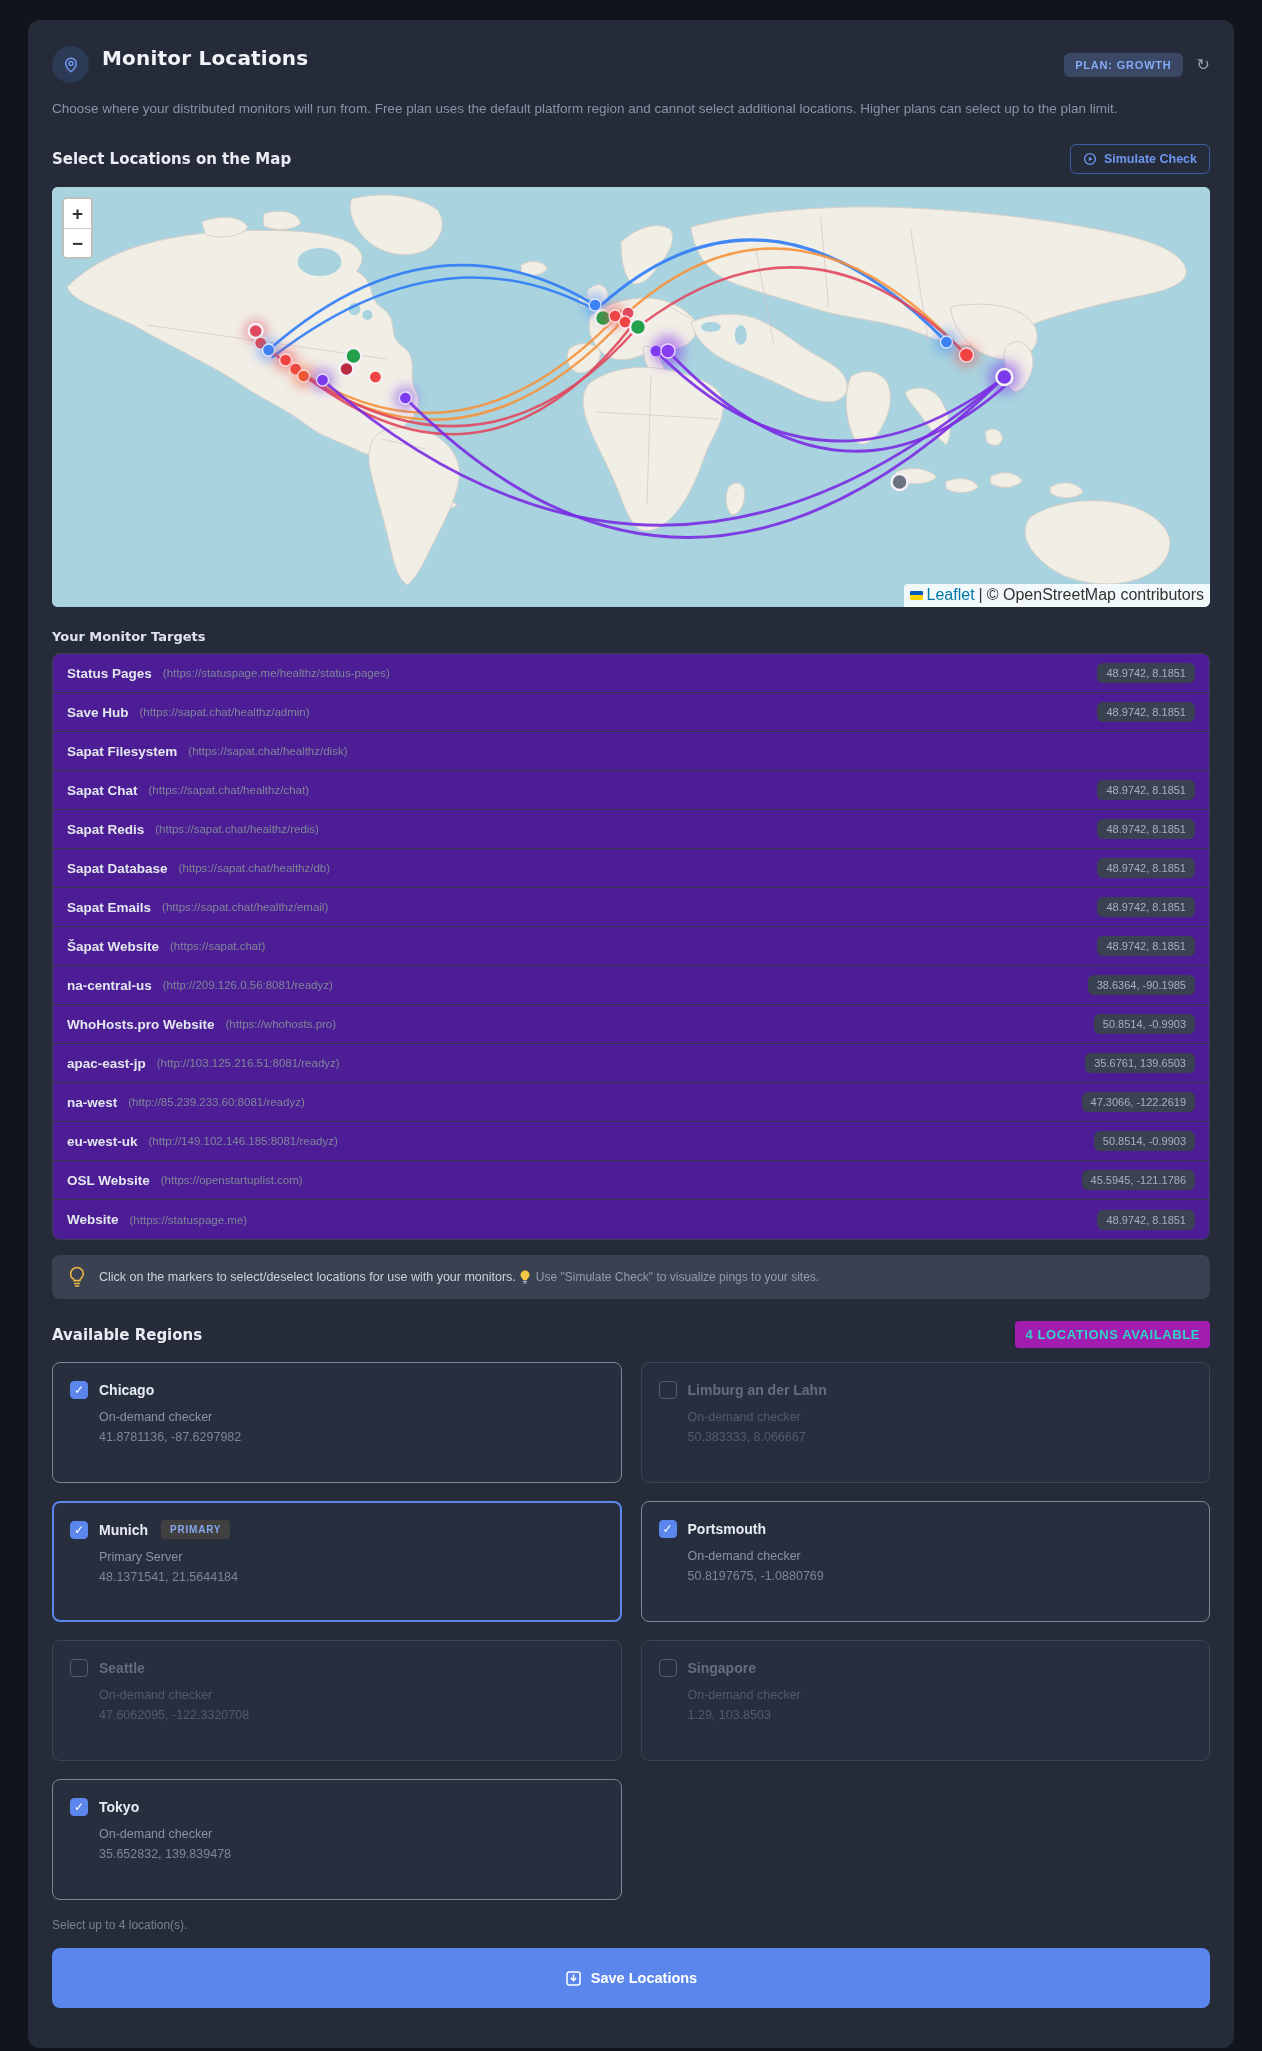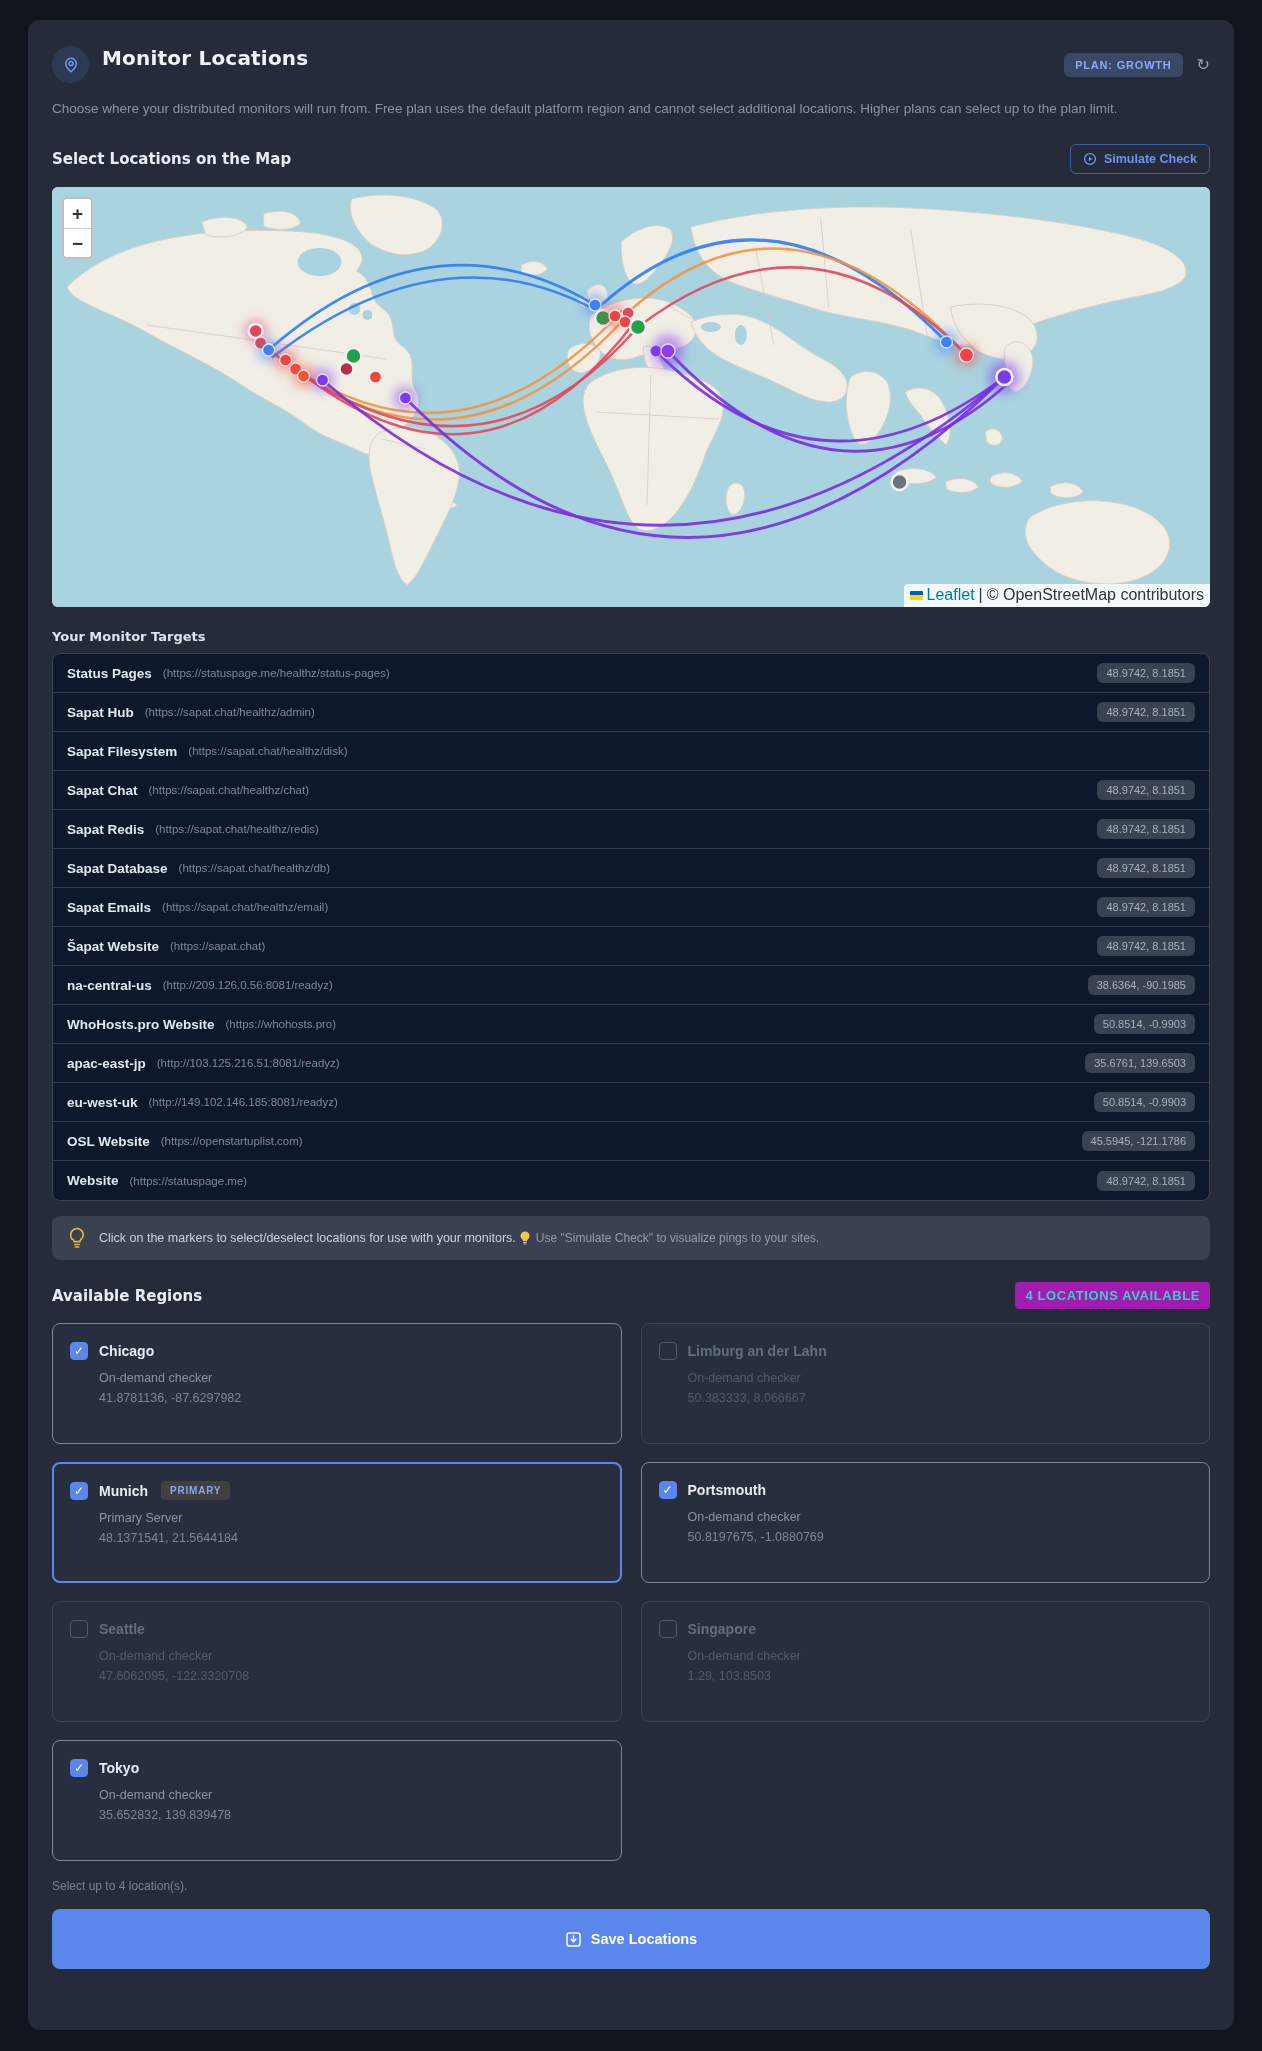--- a/index.html
+++ b/index.html
@@ -66,21 +66,21 @@
     border-top-left-radius: 4px;
   }
   .ua-flag { display: inline-block; width: 13px; height: 9px; border-radius: 1px; overflow: hidden; }
   .ua-flag .t { display: block; height: 50%; background: #005bbb; }
   .ua-flag .b { display: block; height: 50%; background: #ffd500; }
   .attribution a { color: #0078a8; text-decoration: none; }
   
   .targets-title { margin-top: 22px; font-family: "DejaVu Sans", sans-serif; font-size: 13px; font-weight: 700; color: #dfe4ec; }
   .targets-list {
     margin-top: 9px; border: 1px solid #3a4150; border-radius: 8px;
-    background: #0f172a; overflow: hidden;
+    background: #4c1d95; overflow: hidden;
   }
   .t-row {
     display: flex; align-items: center; height: 39px; padding: 0 14px;
     border-bottom: 1px solid #333a49;
   }
   .t-row:last-child { border-bottom: none; justify-content: space-between; }
   .t-name { font-size: 13.5px; font-weight: 700; color: #e2e7ee; white-space: nowrap; }
   .t-url { font-size: 11.5px; color: #7f8798; margin-left: 11px; white-space: nowrap; }
   .t-coords {
     margin-left: auto; background: #3a4252; color: #a7b0bf; font-size: 11px;
@@ -314,21 +314,21 @@
   </div>
 
   <div class="targets-title">Your Monitor Targets</div>
   <div class="targets-list">
       <div class="t-row">
       <span class="t-name">Status Pages</span>
       <span class="t-url">(https://statuspage.me/healthz/status-pages)</span>
       <span class="t-coords">48.9742, 8.1851</span>
     </div>
       <div class="t-row">
-      <span class="t-name">Sapat Hub</span>
+      <span class="t-name">Save Hub</span>
       <span class="t-url">(https://sapat.chat/healthz/admin)</span>
       <span class="t-coords">48.9742, 8.1851</span>
     </div>
       <div class="t-row">
       <span class="t-name">Sapat Filesystem</span>
       <span class="t-url">(https://sapat.chat/healthz/disk)</span>
 
     </div>
       <div class="t-row">
       <span class="t-name">Sapat Chat</span>
@@ -362,20 +362,25 @@
     </div>
       <div class="t-row">
       <span class="t-name">WhoHosts.pro Website</span>
       <span class="t-url">(https://whohosts.pro)</span>
       <span class="t-coords">50.8514, -0.9903</span>
     </div>
       <div class="t-row">
       <span class="t-name">apac-east-jp</span>
       <span class="t-url">(http://103.125.216.51:8081/readyz)</span>
       <span class="t-coords">35.6761, 139.6503</span>
+    </div>
+      <div class="t-row">
+      <span class="t-name">na-west</span>
+      <span class="t-url">(http://85.239.233.60:8081/readyz)</span>
+      <span class="t-coords">47.3066, -122.2619</span>
     </div>
       <div class="t-row">
       <span class="t-name">eu-west-uk</span>
       <span class="t-url">(http://149.102.146.185:8081/readyz)</span>
       <span class="t-coords">50.8514, -0.9903</span>
     </div>
       <div class="t-row">
       <span class="t-name">OSL Website</span>
       <span class="t-url">(https://openstartuplist.com)</span>
       <span class="t-coords">45.5945, -121.1786</span>

